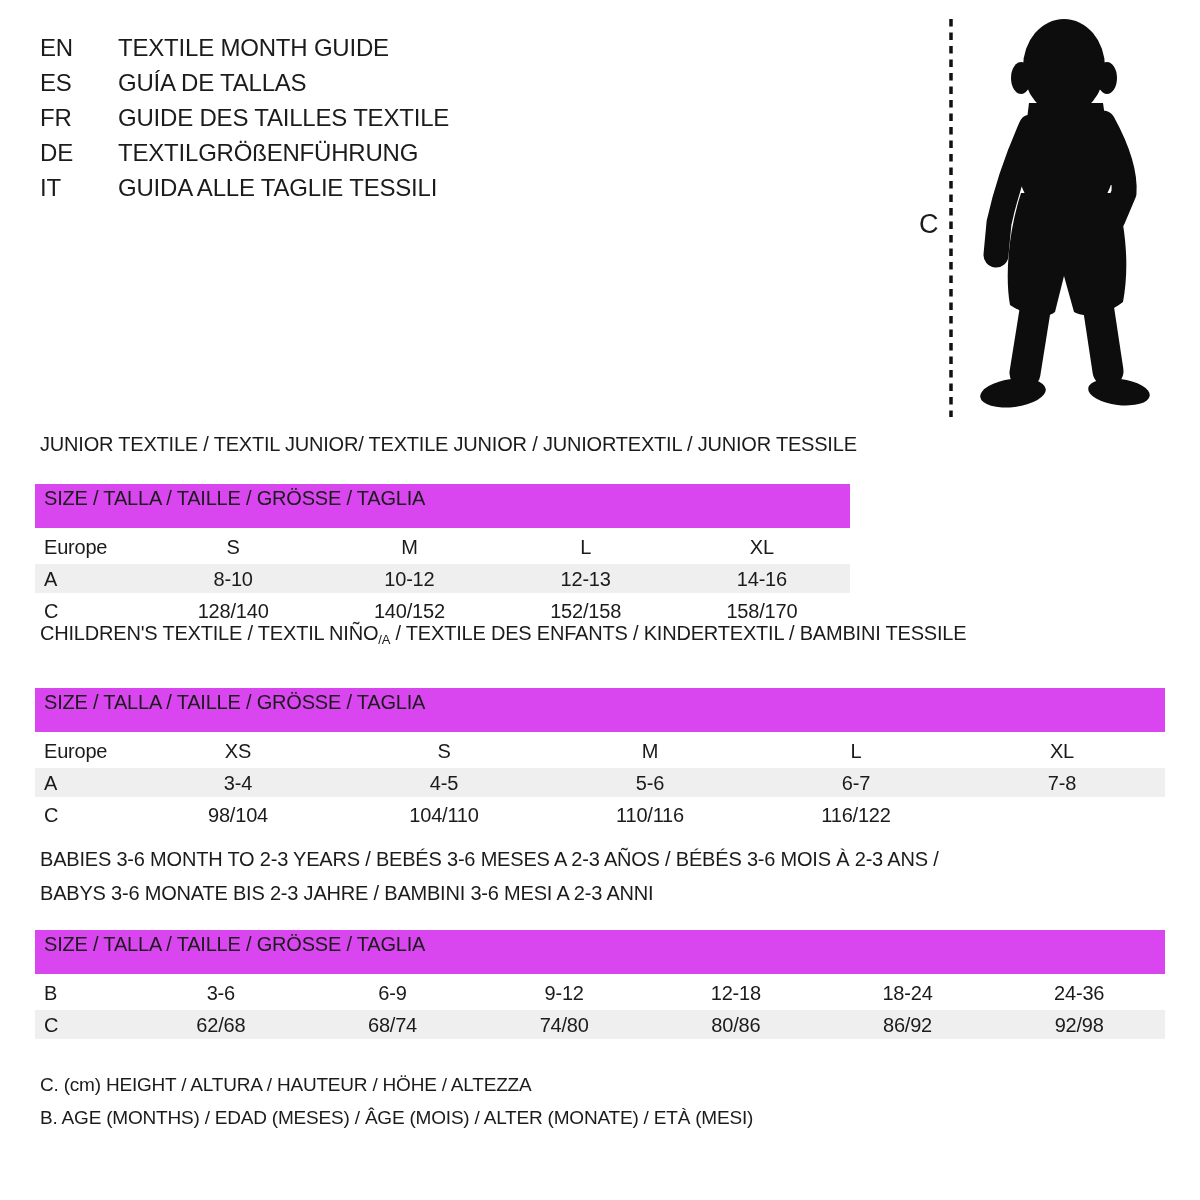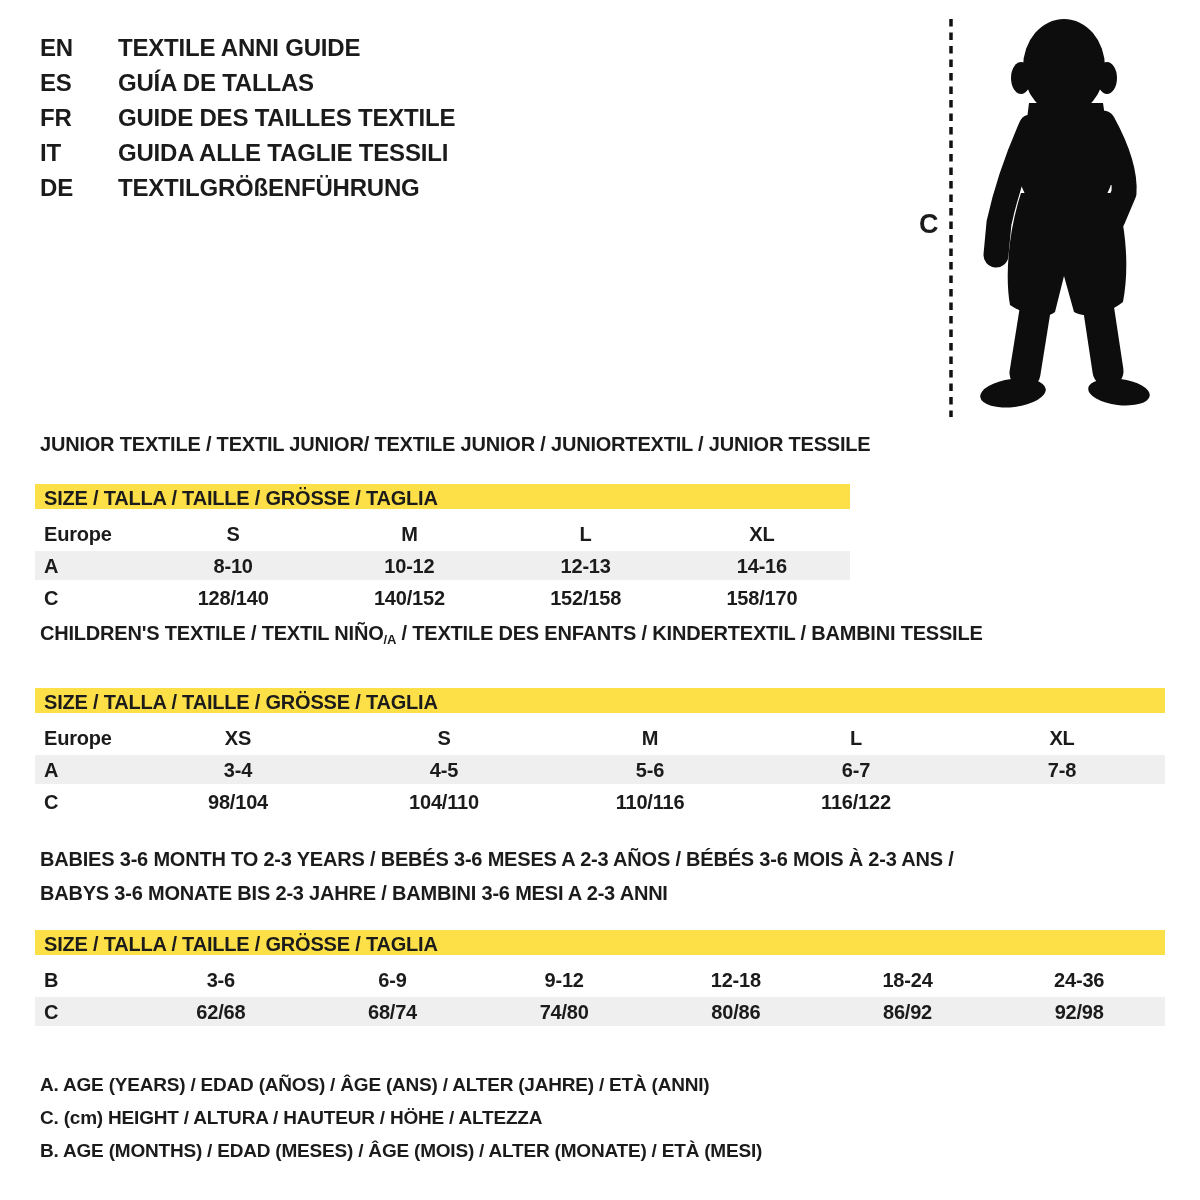--- a/index.html
+++ b/index.html
@@ -3,21 +3,21 @@
 <meta charset="utf-8">
 <style>
   * { margin:0; padding:0; box-sizing:border-box; }
   html,body { background:#ffffff; }
   .page {
     position:relative;
     width:1200px; height:1200px;
     background:#ffffff;
     overflow:hidden;
     font-family:"Liberation Sans", sans-serif;
-    font-weight:bold;
+    font-weight:normal;
     color:#1b1b1b;
     letter-spacing:-0.2px;
   }
 
   
   .lang-list { position:absolute; left:40px; top:30px; }
   .lang-row { display:flex; height:35px; line-height:35px; font-size:24px; }
   .lang-code { width:78px; }
   .lang-label { white-space:nowrap; }
 
@@ -25,23 +25,23 @@
   .figure { position:absolute; left:905px; top:5px; width:285px; height:415px; }
   .figure svg { position:absolute; left:0; top:0; }
   .measure-label { position:absolute; left:14px; top:204px; font-size:27px; }
 
   
   .sec-title { position:absolute; left:40px; font-size:20px; white-space:nowrap; }
   .sub { font-size:13px; vertical-align:-4px; }
 
   
   .size-table { position:absolute; left:35px; font-size:20px; }
-  .size-band { background:#fde047; height:25px; line-height:29px; padding-left:9px; }
+  .size-band { background:#d946ef; height:44px; line-height:29px; padding-left:9px; }
   .trow { display:grid; height:29px; line-height:30px; }
-  .trow.first { margin-top:10px; }
+  .trow.first { margin-top:4px; }
   .trow + .trow { margin-top:3px; }
   .t-junior   { width:815px; }
   .t-junior   .trow { grid-template-columns:110px repeat(4,1fr); }
   .t-children { width:1130px; }
   .t-children .trow { grid-template-columns:100px repeat(5,1fr); }
   .t-babies   { width:1130px; }
   .t-babies   .trow { grid-template-columns:100px repeat(6,1fr); }
   .c   { text-align:center; }
   .lbl { text-align:left; padding-left:9px; }
   .shaded { background:#efefef; }
@@ -51,37 +51,37 @@
   .note-line { height:33px; line-height:33px; font-size:19px; white-space:nowrap; }
 </style>
 </head>
 <body>
 
 <div class="page">
 
   <div class="lang-list">
     <div class="lang-row">
       <span class="lang-code">EN</span>
-      <span class="lang-label">TEXTILE ANNI GUIDE</span>
+      <span class="lang-label">TEXTILE MONTH GUIDE</span>
     </div>
     <div class="lang-row">
       <span class="lang-code">ES</span>
       <span class="lang-label">GUÍA DE TALLAS</span>
     </div>
     <div class="lang-row">
       <span class="lang-code">FR</span>
       <span class="lang-label">GUIDE DES TAILLES TEXTILE</span>
     </div>
     <div class="lang-row">
+      <span class="lang-code">DE</span>
+      <span class="lang-label">TEXTILGRÖßENFÜHRUNG</span>
+    </div>
+    <div class="lang-row">
       <span class="lang-code">IT</span>
       <span class="lang-label">GUIDA ALLE TAGLIE TESSILI</span>
-    </div>
-    <div class="lang-row">
-      <span class="lang-code">DE</span>
-      <span class="lang-label">TEXTILGRÖßENFÜHRUNG</span>
     </div>
   </div>
 
   <div class="figure">
     <span class="measure-label">C</span>
     <svg width="285" height="415" viewBox="0 0 285 415">
       <line x1="46" y1="14" x2="46" y2="412" stroke="#101010" stroke-width="3.5" stroke-dasharray="7.5 6"></line>
       <g transform="translate(62,10)" fill="#0d0d0d" stroke="none">
 
         <ellipse cx="54" cy="63" rx="10" ry="16"></ellipse>
@@ -178,18 +178,17 @@
       <span class="c">62/68</span>
       <span class="c">68/74</span>
       <span class="c">74/80</span>
       <span class="c">80/86</span>
       <span class="c">86/92</span>
       <span class="c">92/98</span>
     </div>
   </div>
 
   <div class="notes">
-    <div class="note-line">A. AGE (YEARS) / EDAD (AÑOS) / ÂGE (ANS) / ALTER (JAHRE) / ETÀ (ANNI)</div>
     <div class="note-line">C. (cm) HEIGHT / ALTURA / HAUTEUR / HÖHE / ALTEZZA</div>
     <div class="note-line">B. AGE (MONTHS) / EDAD (MESES) / ÂGE (MOIS) / ALTER (MONATE) / ETÀ (MESI)</div>
   </div>
 
 </div>
 
 </body></html>

